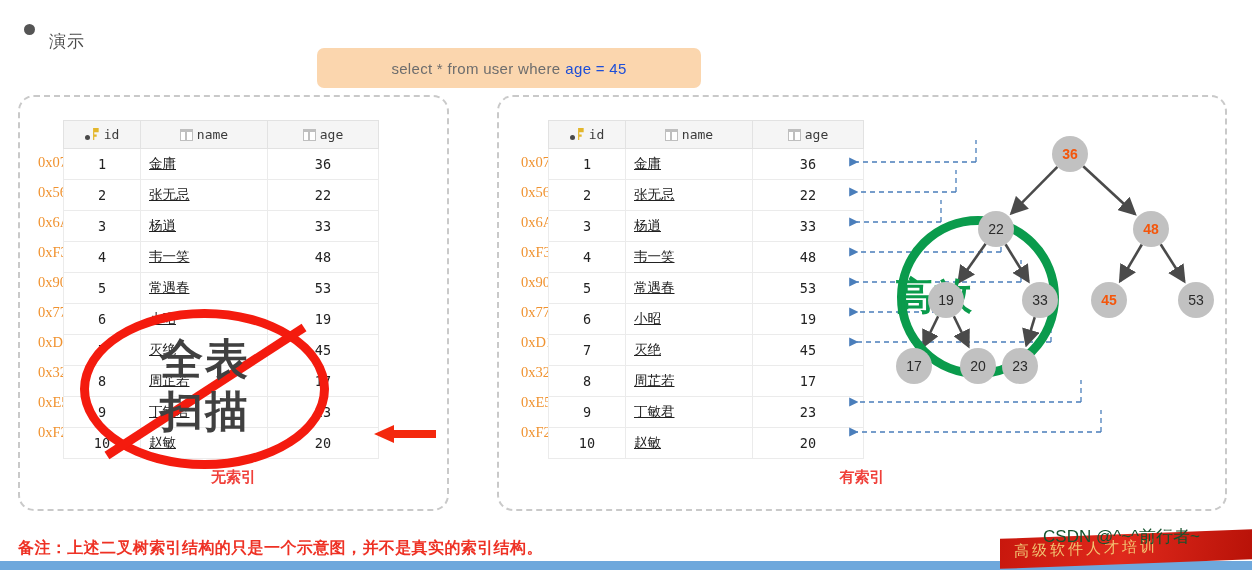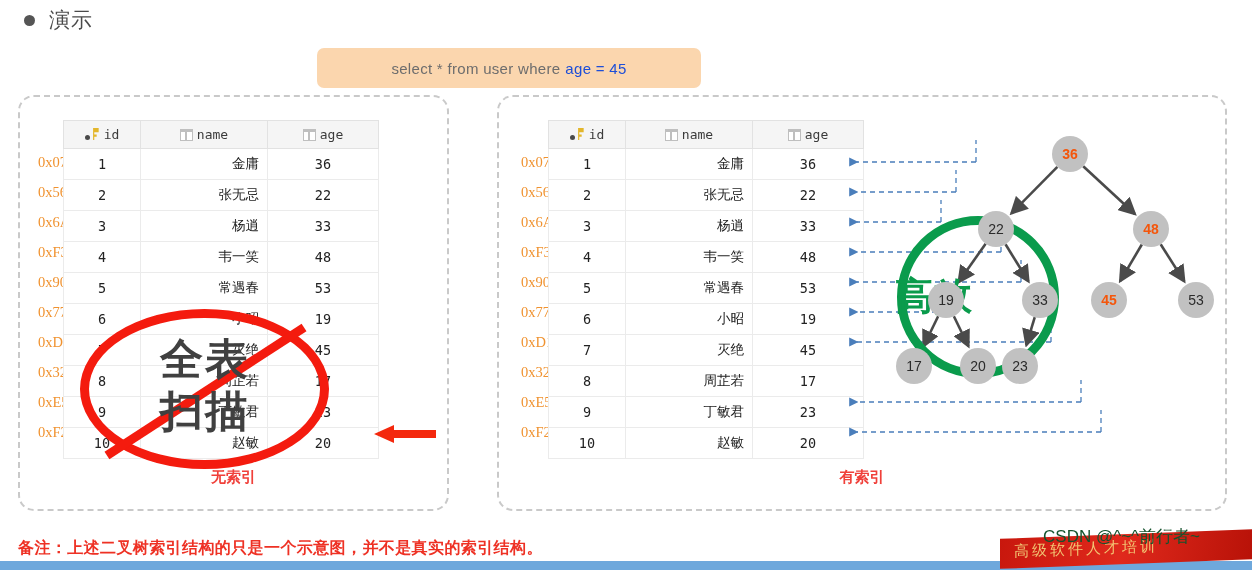--- a/index.html
+++ b/index.html
@@ -17,21 +17,21 @@
   #slide-title {
     position: absolute;
     left: 24px; top: 6px;
     display: flex; align-items: center; gap: 14px;
   }
   #slide-title .bullet {
     width: 11px; height: 11px; border-radius: 50%;
     background: #555555; display: inline-block;
   }
   #slide-title .title-text {
-    font-size: 21px; color: #4a4a4a; letter-spacing: 1px;
+    font-size: 17px; color: #4a4a4a; letter-spacing: 1px; margin-top: 24px;
   }
 
   
   #sql-banner {
     position: absolute;
     left: 317px; top: 48px;
     width: 384px; height: 40px;
     background: #fbd6ae;
     border-radius: 7px;
     display: flex; align-items: center; justify-content: center;
@@ -81,21 +81,21 @@
   }
   table.data-table td {
     border: 1px solid #ebebeb;
     height: 30px;
     font-size: 13.5px;
     color: #222222;
     padding: 0 8px;
     background: #ffffff;
   }
   td.c-id   { width: 60px;  text-align: center; font-family: "DejaVu Sans Mono", monospace; }
-  td.c-name { width: 110px; text-align: right; }
+  td.c-name { width: 110px; text-align: left; text-decoration: underline; }
   td.c-age  { width: 94px;  text-align: center; font-family: "DejaVu Sans Mono", monospace; }
   th.h-id   { width: 60px; }
   th.h-name { width: 110px; }
   th.h-age  { width: 94px; }
 
   .hdr-cell { display: flex; align-items: center; justify-content: center; gap: 4px; }
 
   
   .icon-key { width: 15px; height: 13px; position: relative; display: inline-block; }
   .icon-key::before {

